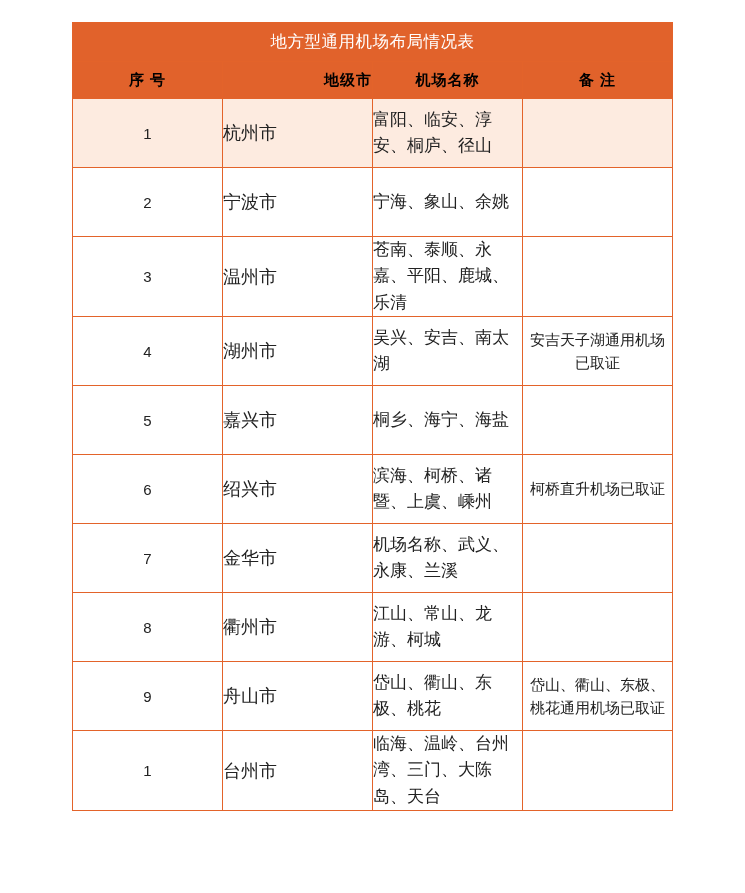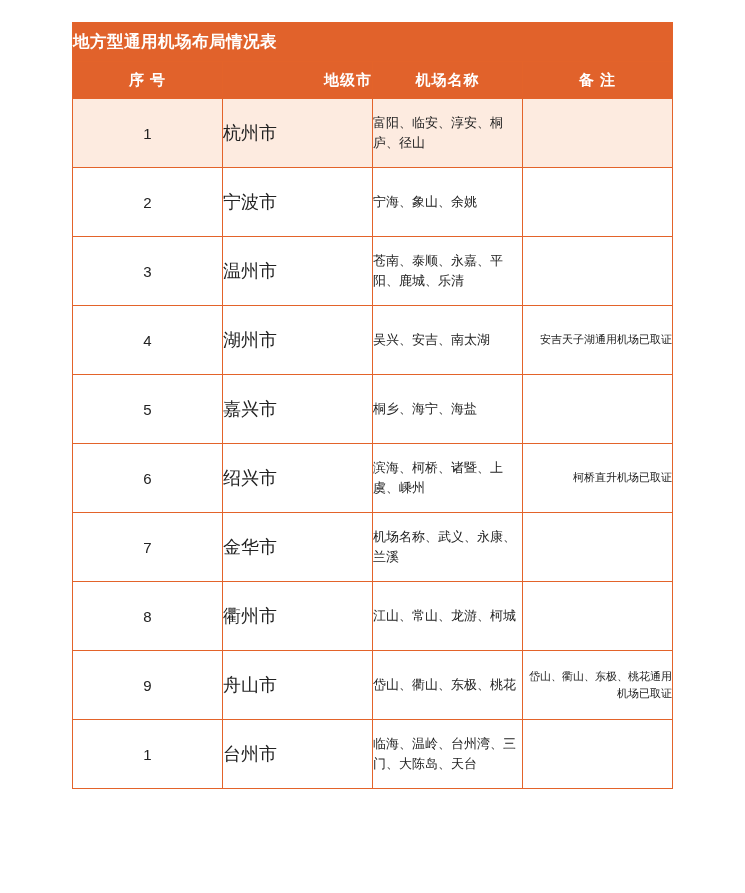--- a/index.html
+++ b/index.html
@@ -28,27 +28,28 @@
   table.layout-table td,
   table.layout-table th {
     border: 1px solid #e3632a;
     padding: 0;
     vertical-align: middle;
   }
   .title-cell {
     background: #e1622b;
     color: #ffffff;
     font-size: 16.5px;
-    font-weight: bold;
+    font-weight: normal;
+    text-align: center;
     height: 38px;
     letter-spacing: 0.5px;
   }
   .head-cell {
     background: #e1622b;
-    color: #ffffff;
+    color: #000000;
     font-size: 15px;
     font-weight: bold;
     text-align: center;
     height: 36px;
     letter-spacing: 1px;
   }
   .col-no   { width: 78px; }
   .col-city { width: 82px; text-align: right; }
   .col-name { width: 196px; }
   .col-note { width: 186px; }
@@ -58,30 +59,30 @@
   }
   .cell-no {
     text-align: center;
     font-size: 15px;
   }
   .cell-city {
     text-align: left;
     font-size: 18px;
   }
   .cell-name {
-    font-size: 13px;
+    font-size: 17px;
     line-height: 1.55;
     padding: 6px 9px;
     text-align: left;
   }
   .cell-note {
-    font-size: 11px;
+    font-size: 15px;
     line-height: 1.55;
     padding: 6px 9px;
-    text-align: right;
+    text-align: center;
     margin-left: 46px;
   }
   .row-highlight td {
     background: #fdebe0;
   }
 </style>
 </head>
 <body>
 
 <div class="page">

